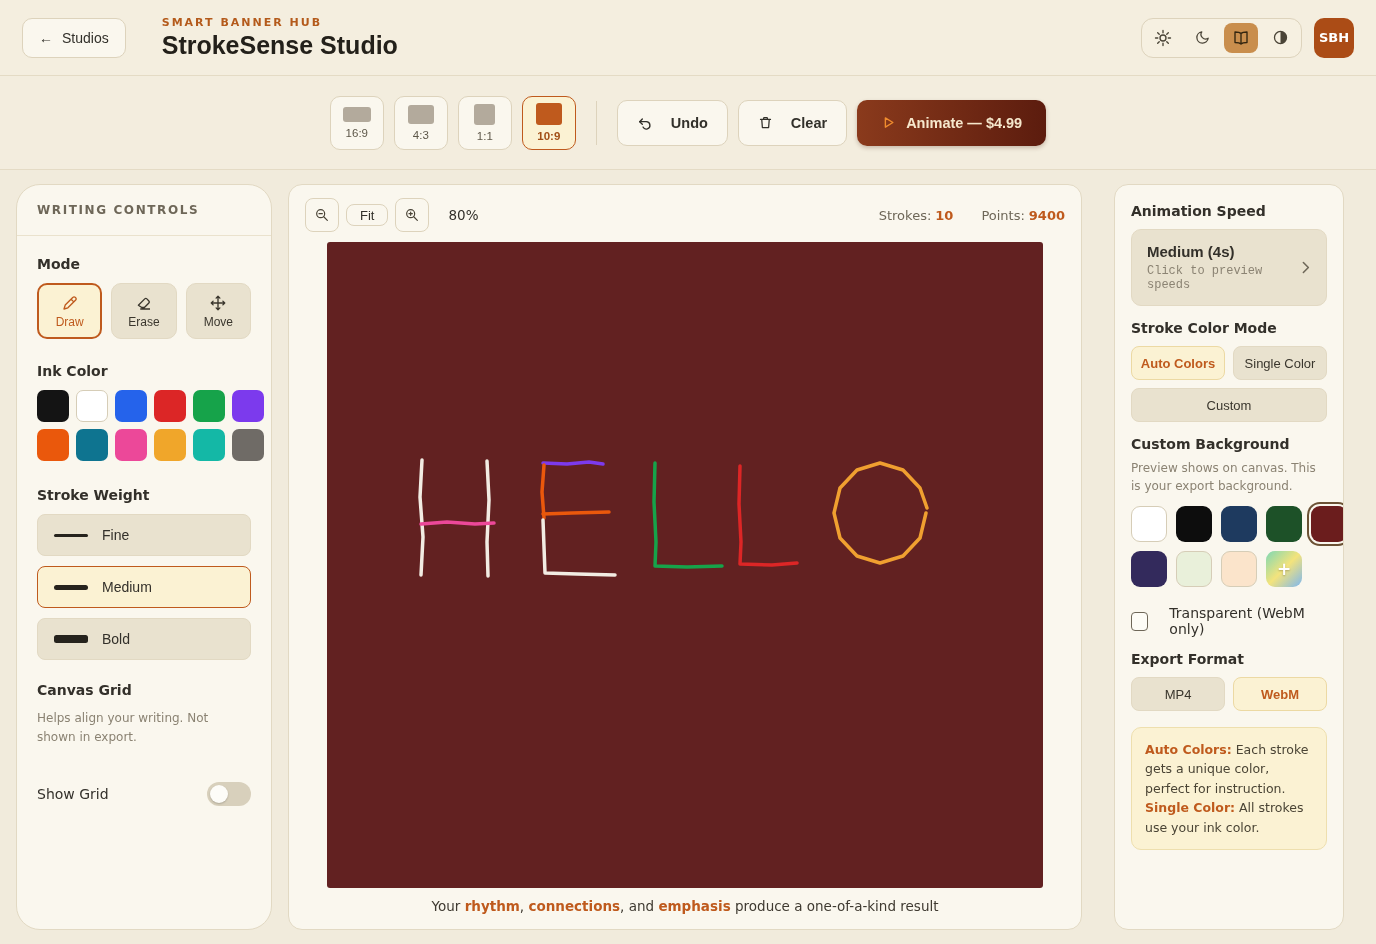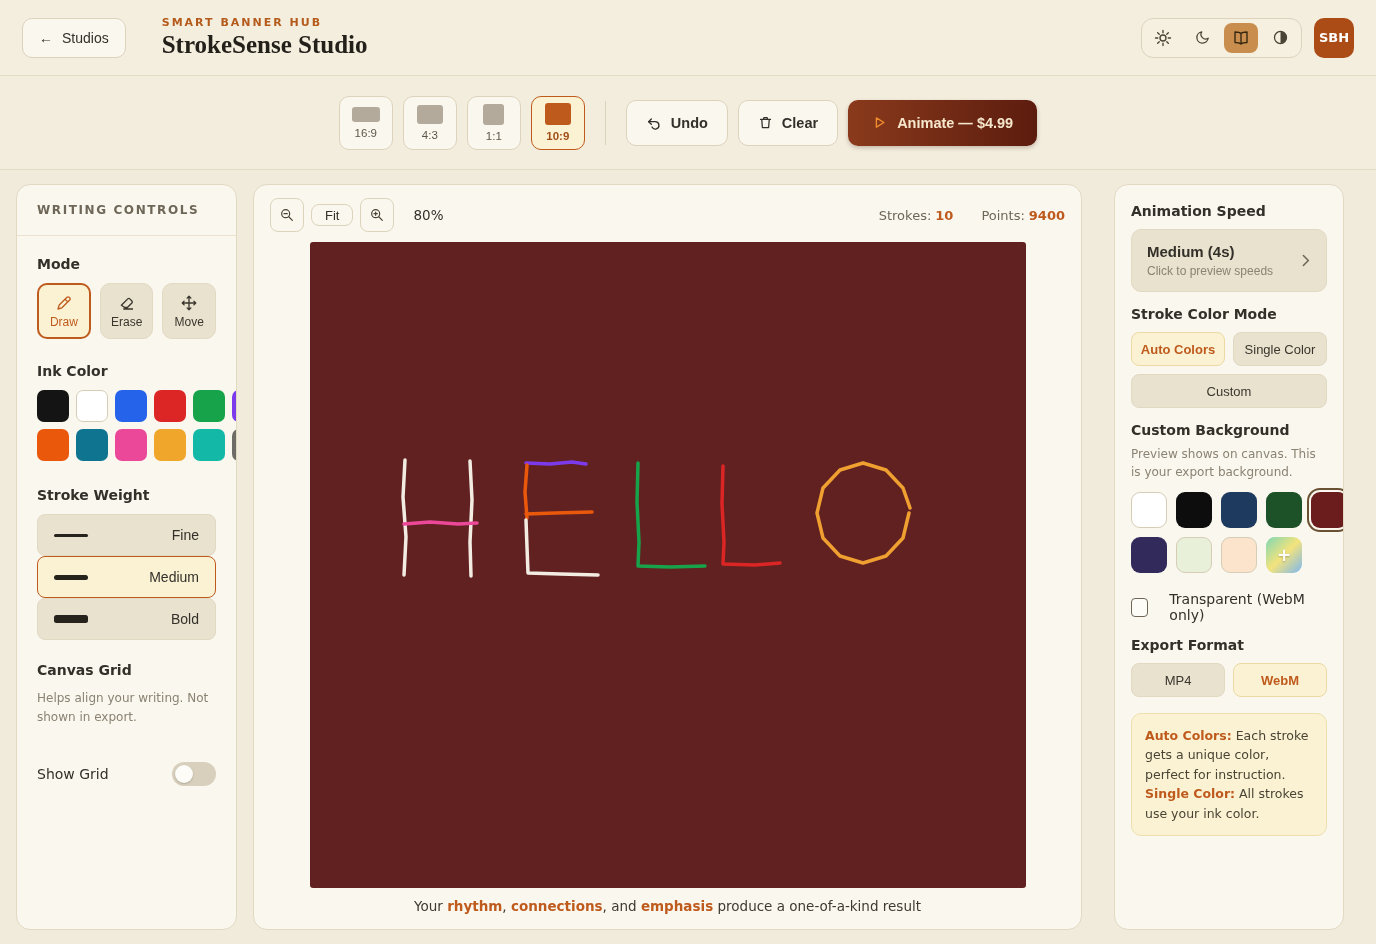--- a/index.html
+++ b/index.html
@@ -20,21 +20,21 @@
   .back-btn {
     display:flex; align-items:center; gap:9px; height:40px; padding:0 16px;
     background:#faf7ee; border:1px solid #ddd3bc; border-radius:10px;
     font-size:14px; color:#32302a; cursor:pointer;
   }
   .title-block { margin-left:36px; }
   .eyebrow {
     font-size:11px; font-weight:bold; letter-spacing:2px; color:#b45a1b;
   }
   .app-title {
-    font-family:Liberation Serif, serif;
+    font-family:Liberation Sans, sans-serif;
     font-size:25px; font-weight:bold; color:#23201a; margin-top:2px;
   }
   .topbar-right { margin-left:auto; display:flex; align-items:center; gap:12px; }
   .theme-group {
     display:flex; gap:5px; padding:4px; background:#f6f0e1;
     border:1px solid #ddd3bc; border-radius:12px;
   }
   .icon-btn {
     width:34px; height:30px; border-radius:8px; display:flex; align-items:center;
     justify-content:center; color:#4a4437; cursor:pointer; border:none; background:transparent;
@@ -58,21 +58,21 @@
   }
   .ar-btn .ar-preview { background:#b3aa9c; border-radius:3px; }
   .ar-169 { width:28px; height:15px; }
   .ar-43  { width:26px; height:19px; }
   .ar-11  { width:21px; height:21px; }
   .ar-109 { width:26px; height:22px; }
   .ar-btn.selected { background:#fbf2d3; border:1.5px solid #bf5a1d; color:#a14e16; font-weight:bold; }
   .ar-btn.selected .ar-preview { background:#bf5a1d; }
   .toolbar-divider { width:1px; height:44px; background:#ddd3bc; margin:0 10px; }
   .tool-btn {
-    display:flex; align-items:center; gap:9px; height:46px; padding:0 19px;
+    display:flex; align-items:center; gap:18px; height:46px; padding:0 19px;
     background:#faf7ee; border:1px solid #ddd3bc; border-radius:10px;
     font-size:14.5px; font-weight:600; color:#32302a; cursor:pointer;
   }
   .animate-btn {
     display:flex; align-items:center; gap:10px; height:46px; padding:0 24px;
     margin-left:0; border:none; border-radius:10px;
     background:linear-gradient(90deg,#8a3a1c,#5c1c0e);
     color:#f6e7cc; font-size:14.5px; font-weight:bold; cursor:pointer;
     box-shadow:0 2px 4px rgba(70,30,10,.25);
   }
@@ -83,41 +83,41 @@
     padding:14px 32px 14px 16px;
   }
   .panel {
     background:#faf7ee; border:1px solid #e2d9c3; border-radius:14px; overflow:hidden;
     display:flex; flex-direction:column;
   }
   .panel-head {
     padding:18px 20px; font-size:12px; font-weight:bold; letter-spacing:1.6px;
     color:#6e6758; border-bottom:1px solid #eae2cd;
   }
-  .left-panel  { width:221px; }
+  .left-panel  { width:256px;border-radius:24px; }
   .center-panel{ flex:1; margin-left:16px; margin-right:32px; }
   .right-panel { width:230px; }
 
   
   .lp-body { padding:20px; }
   .section-label { font-size:14px; font-weight:bold; color:#33302a; margin-bottom:11px; }
   .mode-row { display:flex; gap:9px; margin-bottom:24px; }
   .mode-btn {
     width:66px; height:56px; border-radius:10px; background:#e9e2cf;
     border:1px solid #e2d9c3; display:flex; flex-direction:column; align-items:center;
     justify-content:center; gap:3px; font-size:12px; color:#3a362d; cursor:pointer;
   }
   .mode-btn.selected { background:#fbf2d3; border:2px solid #bf5a1d; color:#bf5a1d; }
   .ink-grid { display:grid; grid-template-columns:repeat(6,32px); gap:7px; margin-bottom:26px; }
   .ink-swatch { width:32px; height:32px; border-radius:7px; cursor:pointer; }
   .ink-swatch.light { border:1px solid #d6cdb7; }
   .sw-btn {
     width:100%; height:42px; display:flex; align-items:center; gap:14px; padding:0 16px;
     border-radius:8px; background:#e9e2cf; border:1px solid #e2d9c3;
-    font-size:14px; color:#33302a; cursor:pointer;justify-content:space-between;
+    font-size:14px; color:#33302a; margin-bottom:10px; cursor:pointer;
   }
   .sw-btn.selected { background:#fbf2d3; border:1.5px solid #bf5a1d; }
   .sw-line { width:34px; background:#26231d; border-radius:2.5px; }
   .sw-fine .sw-line { height:3px; } .sw-medium .sw-line { height:5px; } .sw-bold .sw-line { height:8px; }
   .grid-desc { font-size:12px; color:#8b8373; line-height:1.55; margin-bottom:36px; max-width:205px; }
   .toggle-row { display:flex; align-items:center; justify-content:space-between; }
   .toggle-label { font-size:14px; color:#33302a; }
   .toggle {
     width:44px; height:24px; border-radius:13px; background:#d8d0bc; position:relative; cursor:pointer;
   }
@@ -149,21 +149,21 @@
   
   .rp-body { padding:16px; overflow:hidden; }
   .rp-section-label { font-size:14px; font-weight:bold; color:#33302a; margin:14px 0 10px; }
   .rp-section-label:first-child { margin-top:2px; }
   .speed-btn {
     width:100%; background:#e9e2cf; border:1px solid #e2d9c3; border-radius:10px;
     padding:13px 12px 13px 15px; display:flex; align-items:center; justify-content:space-between;
     cursor:pointer; text-align:left;
   }
   .speed-title { font-size:15px; font-weight:bold; color:#33302a; }
-  .speed-hint { font-size:12px; color:#8b8373; margin-top:4px; }
+  .speed-hint { font-size:12px; color:#8b8373; margin-top:4px;font-family:Liberation Mono, monospace; }
   .chip-row { display:grid; grid-template-columns:1fr 1fr; gap:8px; }
   .chip {
     height:34px; border-radius:8px; background:#e9e2cf; border:1px solid #e2d9c3;
     font-size:13px; color:#3a362d; display:flex; align-items:center; justify-content:center;
     cursor:pointer;
   }
   .chip.full { grid-column:1 / -1; margin-top:0; }
   .chip.selected { background:#fbf2d3; border:1px solid #ecd9a3; color:#bf5a1d; font-weight:600; }
   .vb-desc { font-size:12px; color:#8b8373; line-height:1.5; margin:-3px 0 11px; }
   .vb-grid { display:grid; grid-template-columns:repeat(5,36px); gap:9px; }

